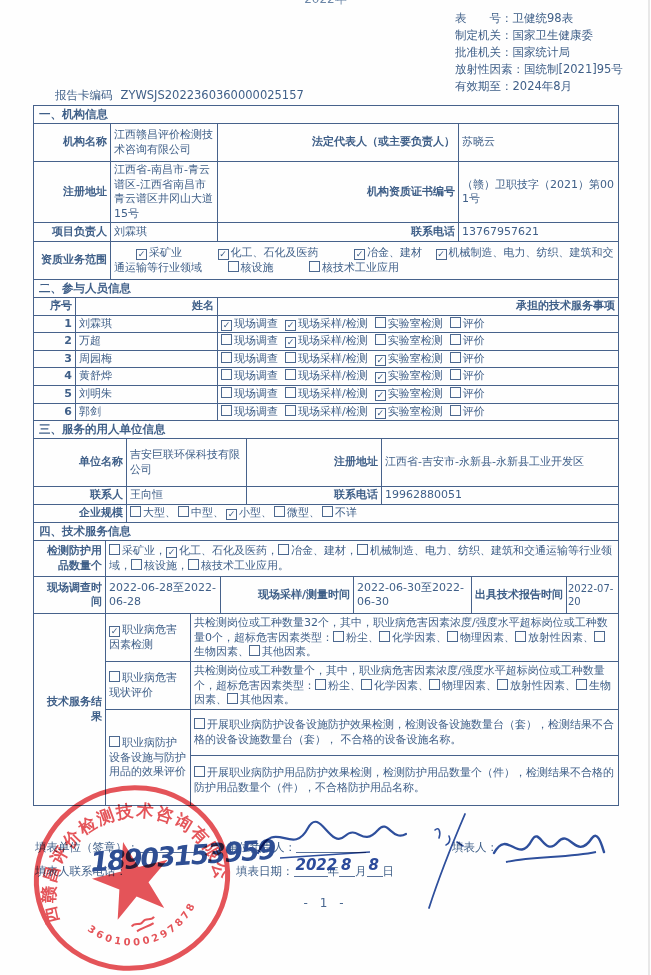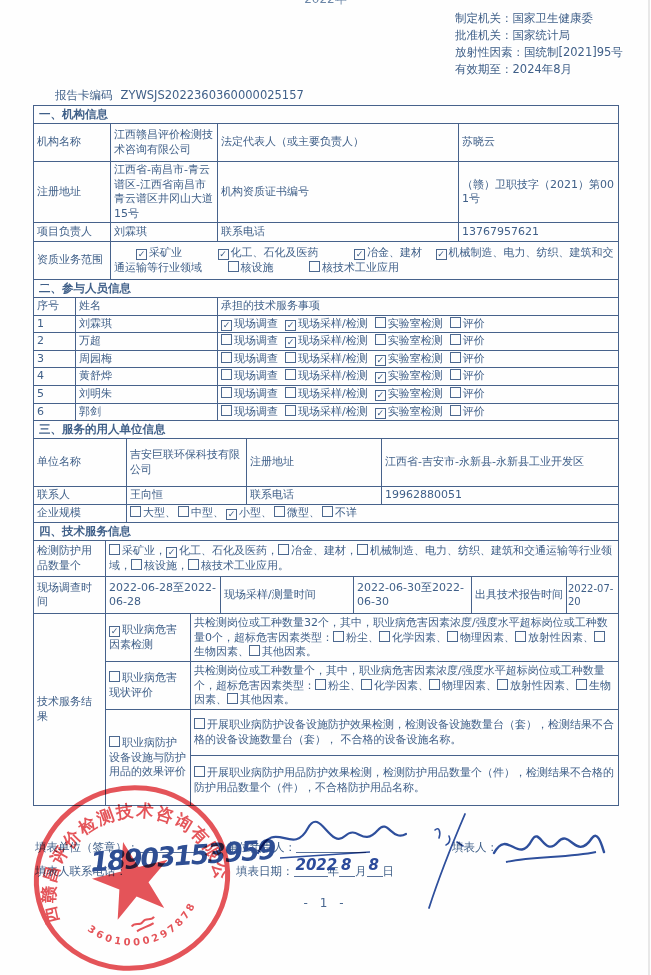--- a/index.html
+++ b/index.html
@@ -17,21 +17,21 @@
   .report-code{position:absolute;left:55px;top:88px;font-size:11.5px;}
   .report-code b{font-weight:normal;margin-right:8px;}
   
   .sheet{position:absolute;left:33px;top:106px;width:585px;}
   table.tbl{border-collapse:collapse;width:585px;table-layout:fixed;margin-top:-1px;}
   .tbl td{
     border:1px solid #47628b;font-size:11px;line-height:1.32;
     padding:1px 3px;vertical-align:middle;color:#3f5f88;word-break:break-all;
   }
   .sec-title td{font-weight:bold;font-size:11.5px;padding:1px 5px;height:14px;font-family:Liberation Serif, serif;}
-  .c{text-align:left;}
+  .c{text-align:right;font-weight:bold;}
   .vt{vertical-align:top;}
   .cb{
     display:inline-block;width:9px;height:9px;border:1px solid #4c688f;
     line-height:9px;font-size:9px;text-align:center;vertical-align:-1px;
     margin-right:2px;color:#3a5a84;background:#fdfdfd;
   }
   .ck{white-space:nowrap;margin-right:7px;}
   .ck:last-child{margin-right:6px;}
   .wrapok .ck{margin-right:10px;margin-left:22px;}
   
@@ -47,20 +47,21 @@
   .sig{position:absolute;mix-blend-mode:multiply;}
   .stamp{position:absolute;left:30px;top:783px;mix-blend-mode:multiply;opacity:.88;}
 </style>
 </head>
 <body>
 
 <div class="edge-line"></div>
 <div class="top-partial">2022年</div>
 
 <div class="meta">
+  <span class="row"><span>表　　号：</span><span>卫健统98表</span></span>
   <span class="row"><span>制定机关：</span><span>国家卫生健康委</span></span>
   <span class="row"><span>批准机关：</span><span>国家统计局</span></span>
   <span class="row"><span>放射性因素：</span><span>国统制[2021]95号</span></span>
   <span class="row"><span>有效期至：</span><span>2024年8月</span></span>
 </div>
 
 <div class="report-code">
   <b>报告卡编码</b><span>ZYWSJS2022360360000025157</span>
 </div>
 

